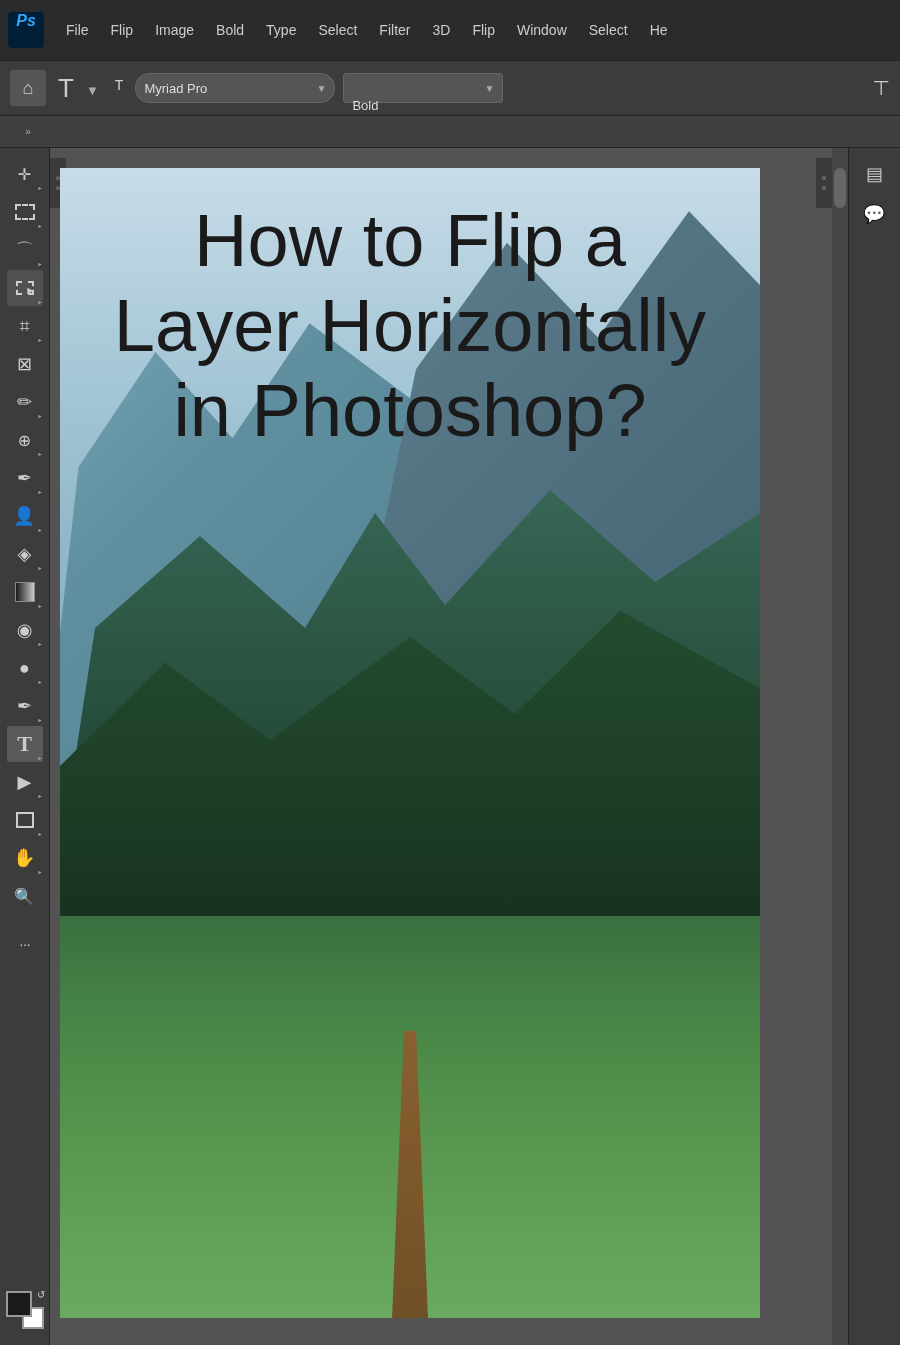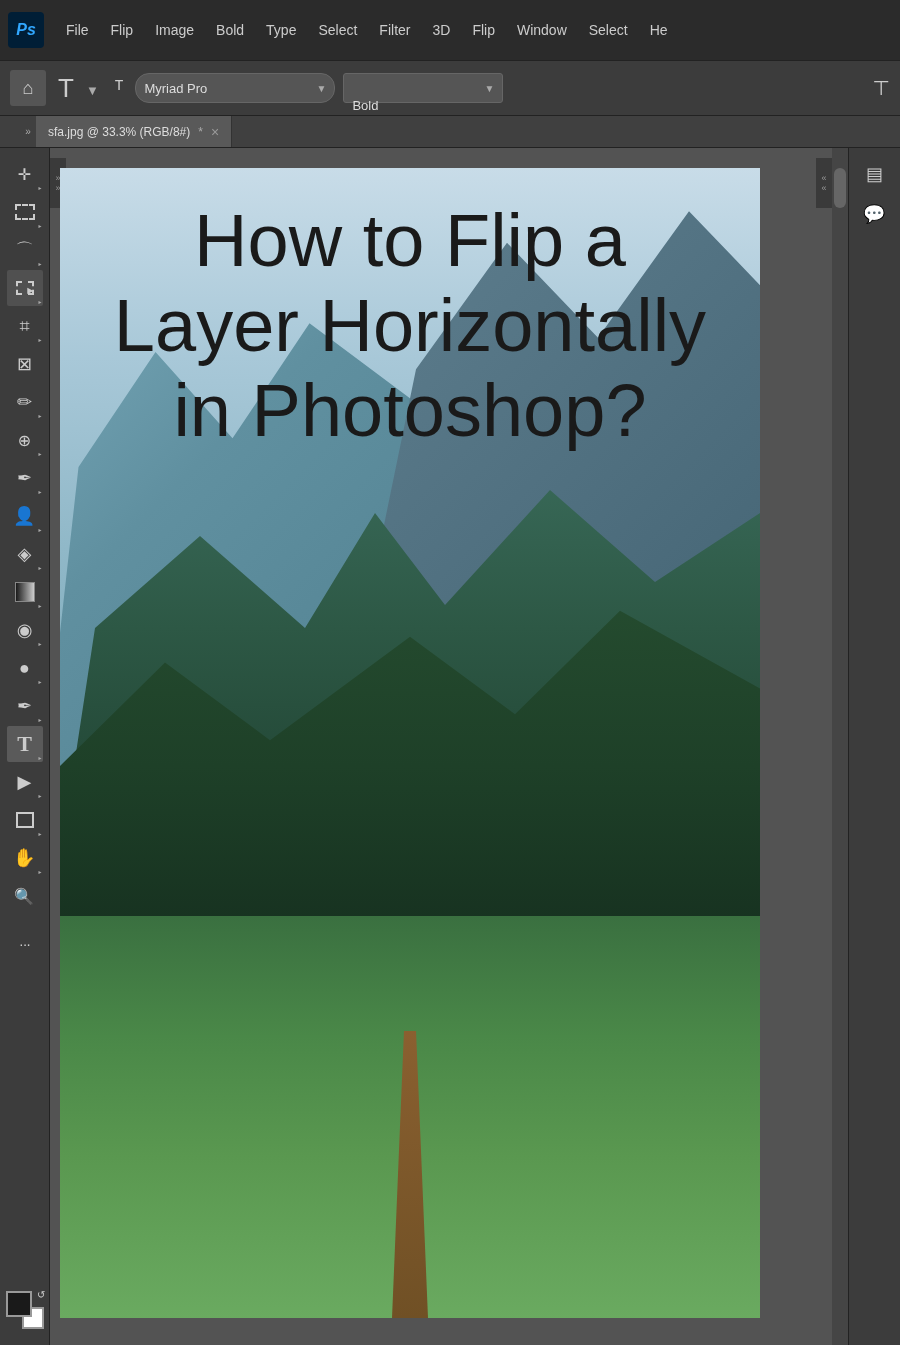--- a/index.html
+++ b/index.html
@@ -21,21 +21,20 @@
       align-items: center;
       padding: 0 8px;
       gap: 2px;
     }
     .ps-logo {
       width: 36px;
       height: 36px;
       background: #001e36;
       border-radius: 4px;
       display: flex;
-      align-items: center;
       justify-content: center;
       margin-right: 10px;
       flex-shrink: 0;
     }
     .ps-logo-text {
       color: #31a8ff;
       font-size: 16px;
       font-weight: bold;
       font-style: italic;
     }
@@ -374,25 +373,20 @@
   </div>
   <div class="weight-dropdown">
     <span style="flex:1;margin-top:35px;">Bold</span>
     <span style="color:#aaa; font-size:10px;">▼</span>
   </div>
   <span class="type-icon-right">⊤</span>
 </div>
 
 <div class="tab-bar">
   <div style="width:16px; height:100%; display:flex; align-items:center; justify-content:center; color:#aaa; font-size:10px; cursor:pointer; margin-left:-60px;">»</div>
-  <div class="tab">
-    <span>sfa.jpg @ 33.3% (RGB/8#)</span>
-    <span style="color:#aaa;">*</span>
-    <span class="tab-close">×</span>
-  </div>
 </div>
 
 <div class="main-area">
 
   <div class="left-toolbar">
     <div class="tool-btn">
       <span>✛</span>
       <span class="arrow-indicator">▸</span>
     </div>
     <div class="tool-btn">

